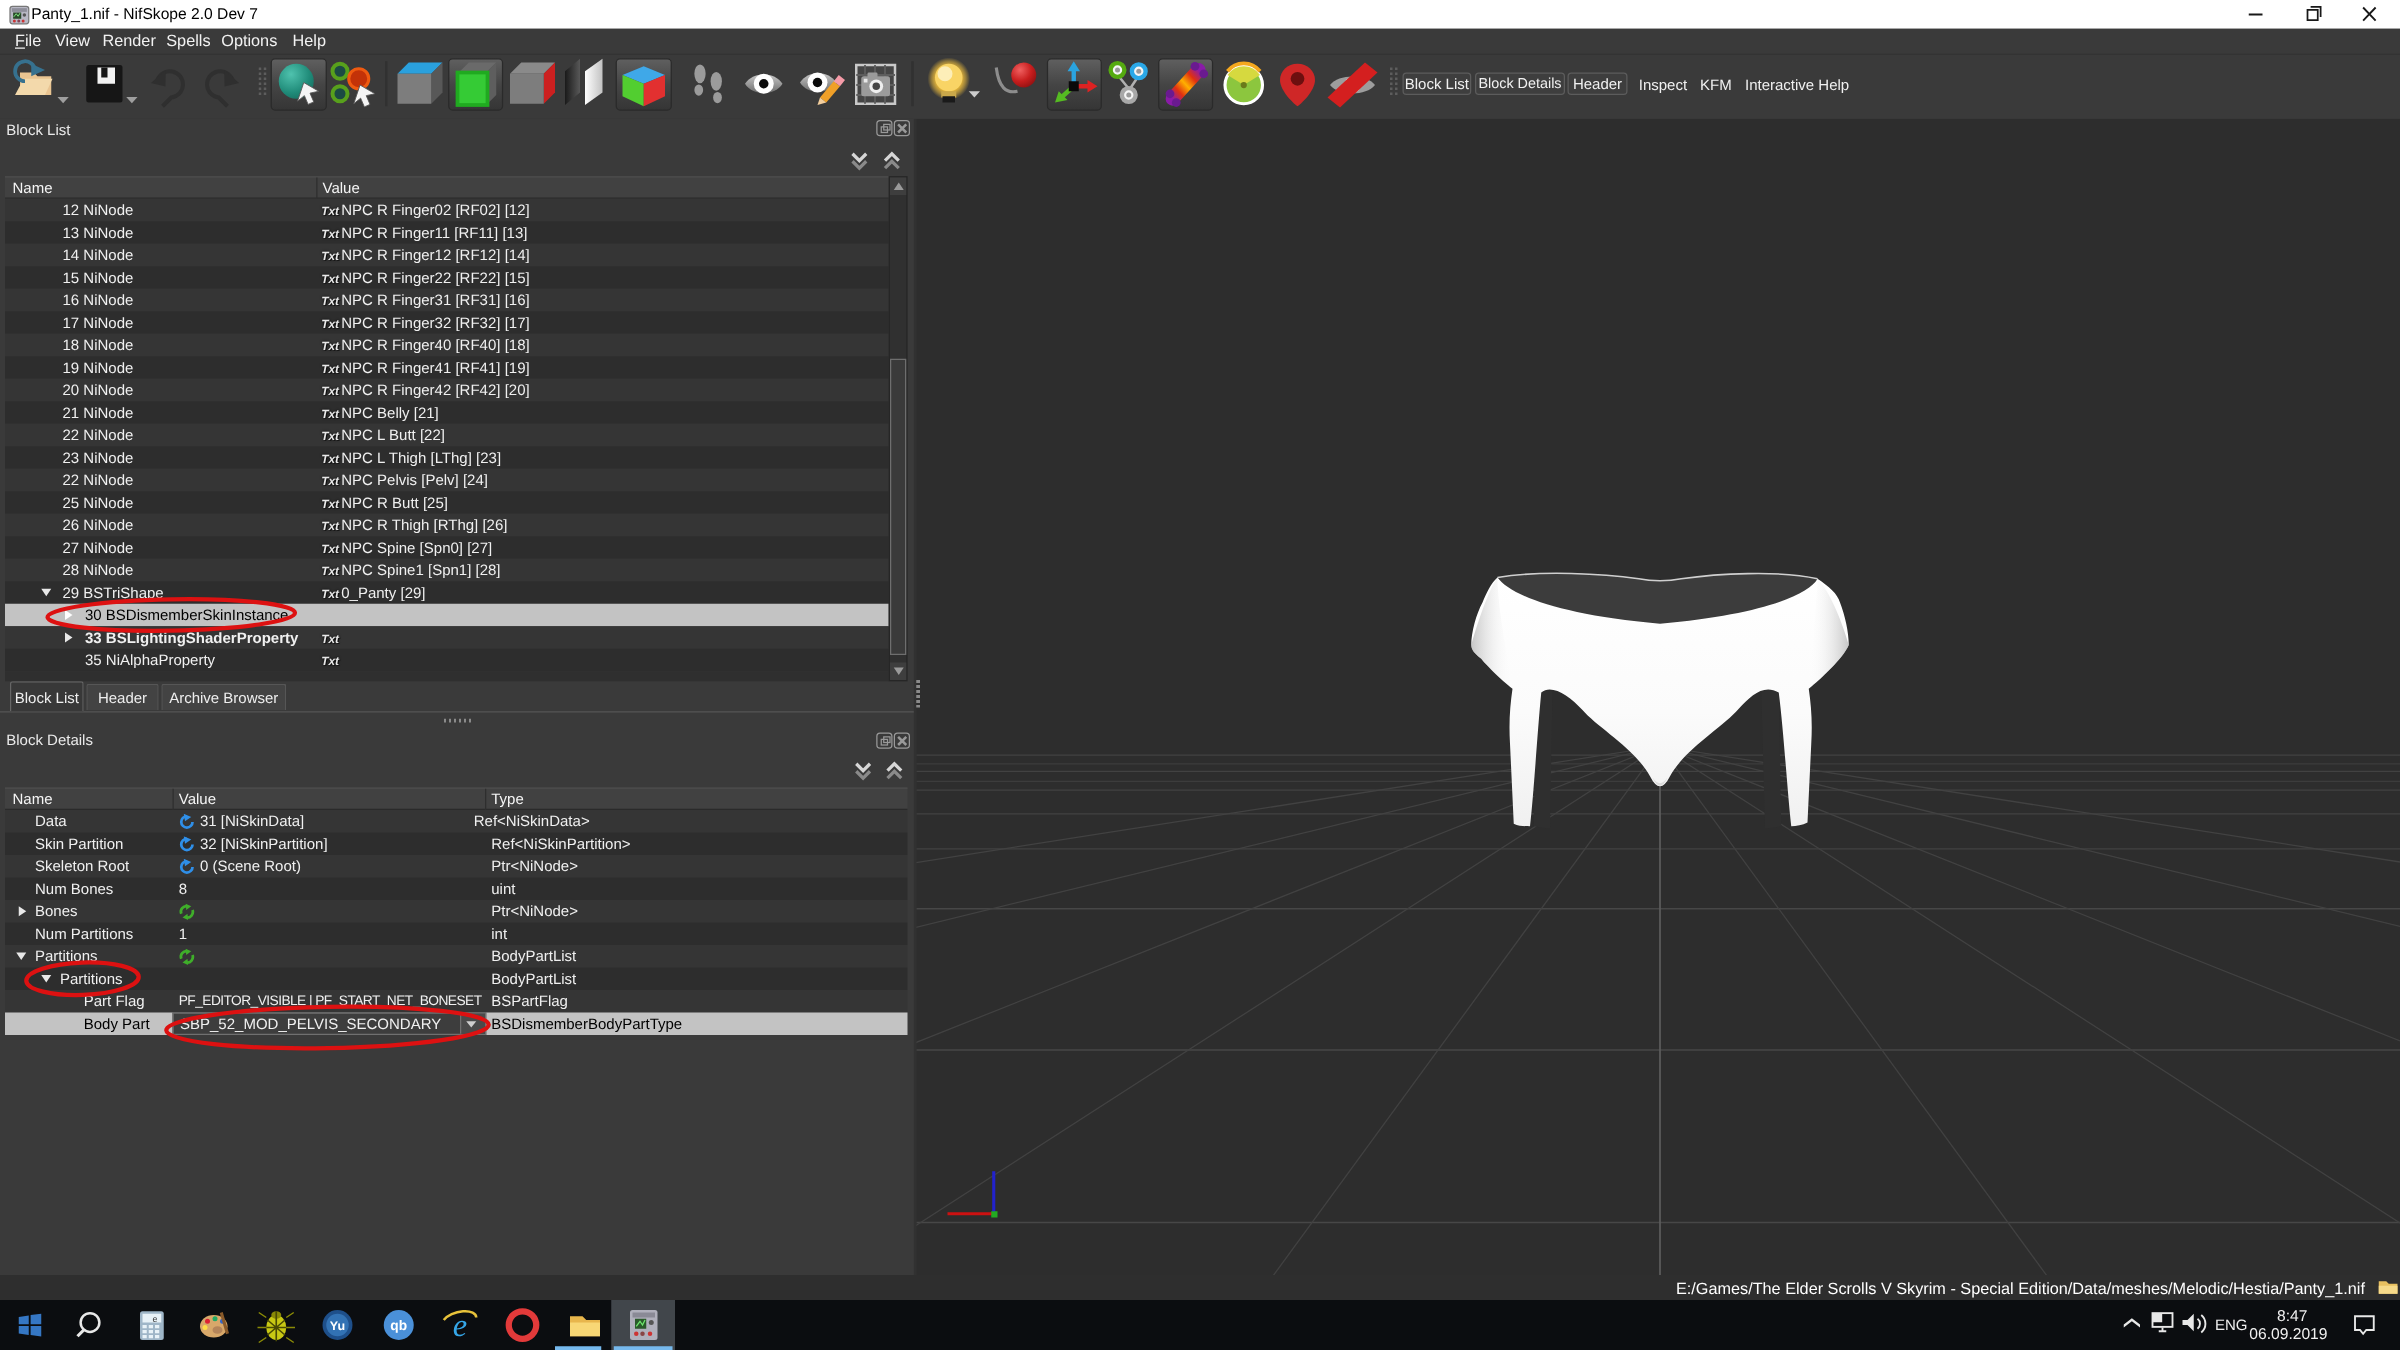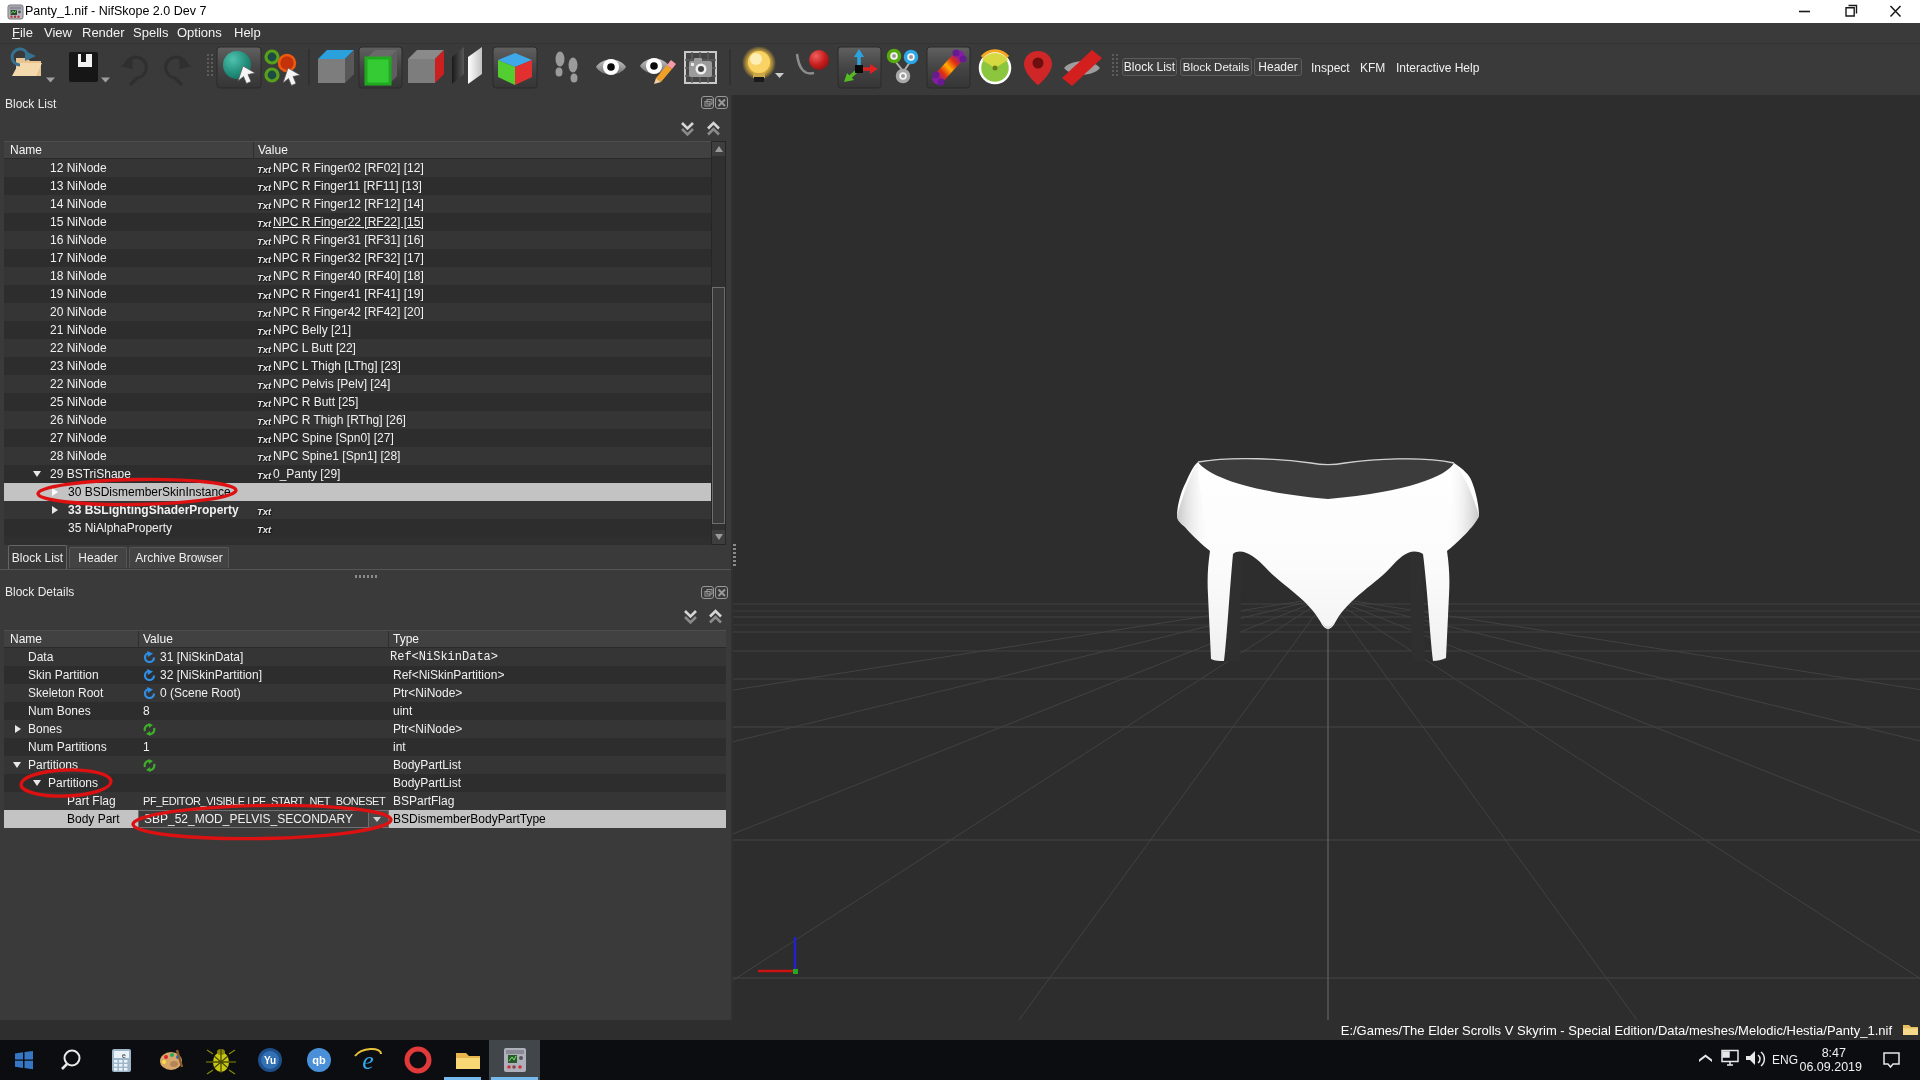--- a/index.html
+++ b/index.html
@@ -405,21 +405,21 @@
       <span class="cell" style="left:269px;">NPC R Finger11 [RF11] [13]</span>
     </div>
 <div class="row r0" style="top:36px; width:707px;">
       <span class="cell" style="left:46px;">14 NiNode</span>
       <span class="txticon" style="left:253px;">Txt</span>
       <span class="cell" style="left:269px;">NPC R Finger12 [RF12] [14]</span>
     </div>
 <div class="row r1" style="top:54px; width:707px;">
       <span class="cell" style="left:46px;">15 NiNode</span>
       <span class="txticon" style="left:253px;">Txt</span>
-      <span class="cell" style="left:269px;text-decoration:underline;">NPC R Finger22 [RF22] [15]</span>
+      <span class="cell" style="left:269px;">NPC R Finger22 [RF22] [15]</span>
     </div>
 <div class="row r0" style="top:72px; width:707px;">
       <span class="cell" style="left:46px;">16 NiNode</span>
       <span class="txticon" style="left:253px;">Txt</span>
       <span class="cell" style="left:269px;">NPC R Finger31 [RF31] [16]</span>
     </div>
 <div class="row r1" style="top:90px; width:707px;">
       <span class="cell" style="left:46px;">17 NiNode</span>
       <span class="txticon" style="left:253px;">Txt</span>
       <span class="cell" style="left:269px;">NPC R Finger32 [RF32] [17]</span>
@@ -537,21 +537,21 @@
   <span class="abs" style="left:384px; top:0; width:1px; height:17px; background:#2e2e2e;"></span>
 </div>
 <div id="bdrows" class="abs" style="left:4px; top:648px; width:722px;">
 <div class="row r0" style="top:0px; width:722px;">
       <span class="cell" style="left:24px;">Data</span>
       <svg width="13" height="13" style="position:absolute; left:139px; top:2.5px;" viewBox="0 0 13 13">
         <path d="M11 6.5 A4.5 4.5 0 1 1 6.5 2" stroke="#2f8fe8" stroke-width="2.2" fill="none"></path>
         <path d="M4 0 L10 2.5 L5 6 Z" fill="#2f8fe8"></path>
       </svg>
       <span class="cell" style="left:156px;">31 [NiSkinData]</span>
-      <span class="cell" style="left:386px;font-family:Liberation Mono, monospace;">Ref&lt;NiSkinData&gt;</span>
+      <span class="cell" style="left:375px;">Ref&lt;NiSkinData&gt;</span>
     </div>
 <div class="row r1" style="top:18px; width:722px;">
       <span class="cell" style="left:24px;">Skin Partition</span>
       <svg width="13" height="13" style="position:absolute; left:139px; top:2.5px;" viewBox="0 0 13 13">
         <path d="M11 6.5 A4.5 4.5 0 1 1 6.5 2" stroke="#2f8fe8" stroke-width="2.2" fill="none"></path>
         <path d="M4 0 L10 2.5 L5 6 Z" fill="#2f8fe8"></path>
       </svg>
       <span class="cell" style="left:156px;">32 [NiSkinPartition]</span>
       <span class="cell" style="left:389px;">Ref&lt;NiSkinPartition&gt;</span>
     </div>

